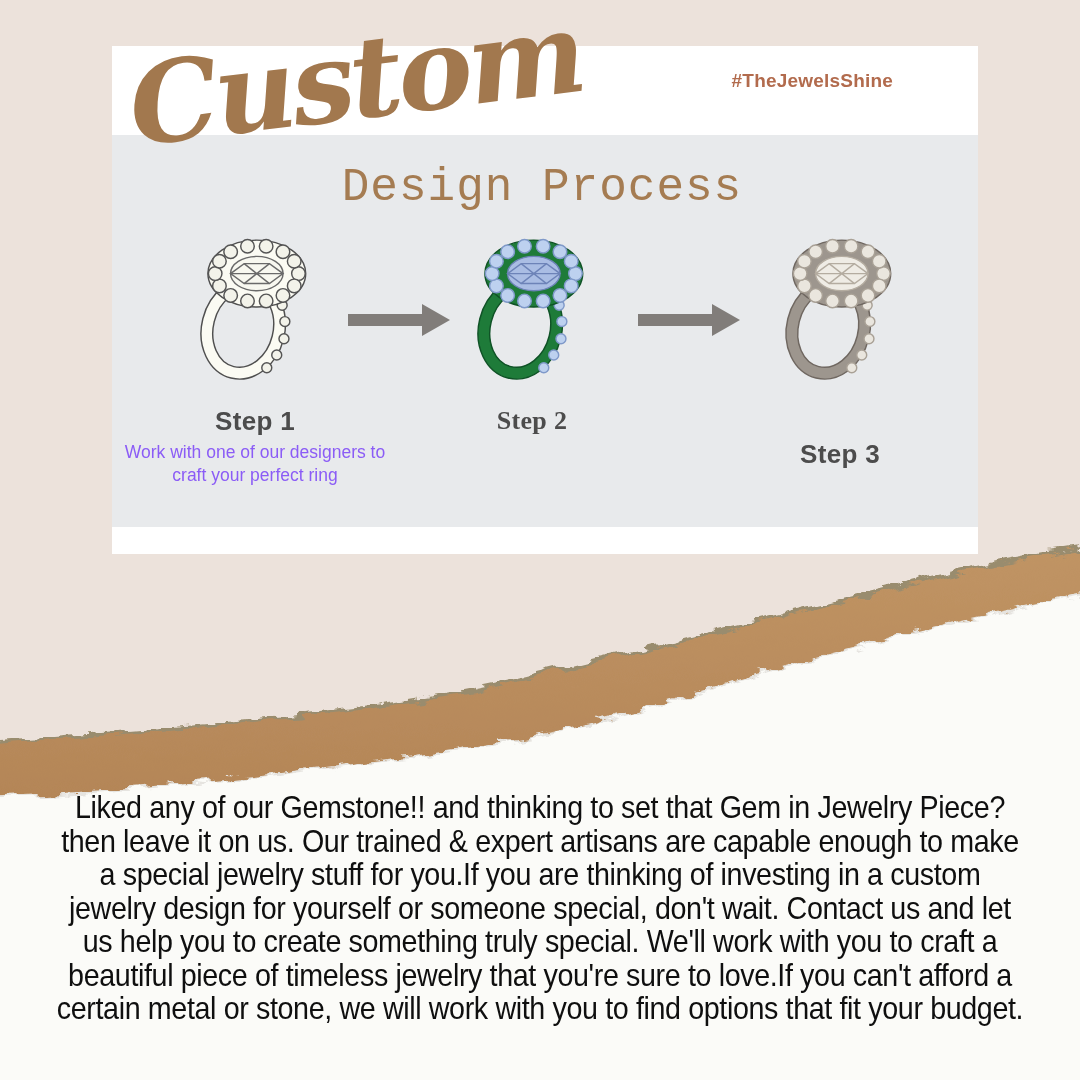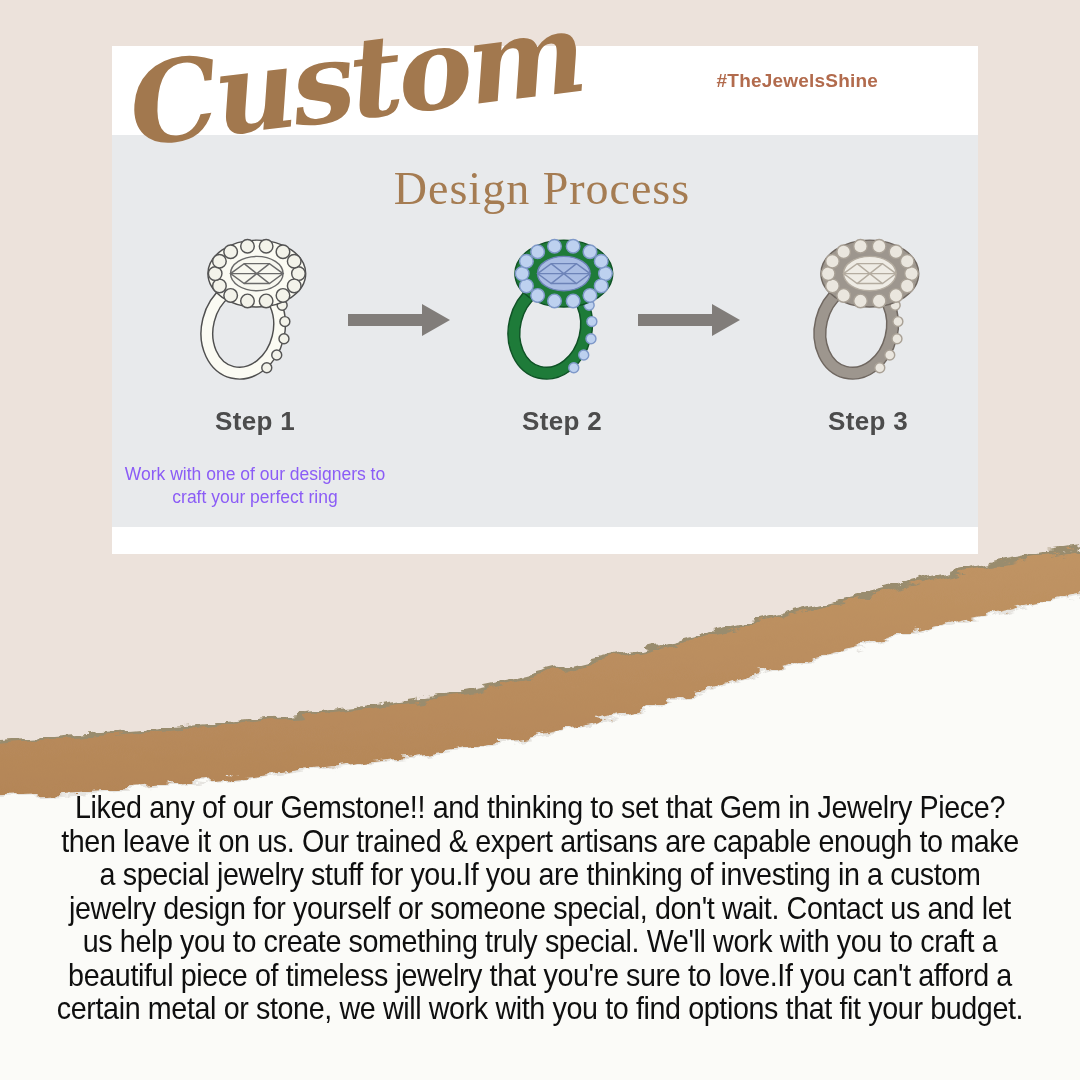--- a/index.html
+++ b/index.html
@@ -13,48 +13,48 @@
   
   .card{
     position:absolute;left:112px;top:46px;width:866px;height:508px;
     background:#ffffff;
   }
   .gray-panel{
     position:absolute;left:0;top:89px;width:866px;height:392px;
     background:#e8eaec;
   }
   .hashtag{
-    position:absolute;top:24px;right:100px;
+    position:absolute;top:24px;right:85px;
     font-size:19px;font-weight:600;color:#b26b4d;letter-spacing:.2px;
   }
   .title-script{
     position:absolute;left:18px;top:-12px;
     font-family:"DejaVu Serif", serif;
     font-style:italic;font-weight:bold;
     font-size:112px;line-height:1.3;color:#a2784e;
     transform:rotate(-7deg);transform-origin:left center;
     letter-spacing:-4px;
   }
   .title-sub{
     position:absolute;left:180px;top:116px;width:500px;text-align:center;
-    font-family:Liberation Serif, serif;
+    font-family:Liberation Mono, monospace;
     font-size:46px;color:#a57c52;letter-spacing:1px;
   }
 
   
   .step{
     position:absolute;top:176px;width:276px;
     display:flex;flex-direction:column;align-items:center;text-align:center;
   }
   .step1{left:5px;}
-  .step2{left:312px;}
-  .step3{left:618px;}
+  .step2{left:282px;font-family:Liberation Serif, serif;}
+  .step3{left:590px;gap:33px;}
   .ring{width:172px;height:172px;margin-bottom:12px;}
   .step-label{
-    font-size:26px;font-weight:600;color:#4c4c4c;margin-bottom:26px;letter-spacing:.3px;
+    font-size:26px;font-weight:600;color:#4c4c4c;margin-bottom:4px;letter-spacing:.3px;
   }
   .step-desc{
     font-size:17.5px;line-height:1.32;color:#8b5cf6;max-width:262px;
   }
 
   
   .ring-sketch{--band:#fbfbf3;--band-edge:#4f4f4f;--hole:#e8eaec;--stone:#f3f3ea;--stone-edge:#555;--gem:#f8f8f0;--gem-edge:#6a6a6a;}
   .ring-green {--band:#1e7b39;--band-edge:#0f5226;--hole:#e8eaec;--stone:#bdd1ef;--stone-edge:#7f99c9;--gem:#aabde4;--gem-edge:#6d83b8;}
   .ring-metal {--band:#9d968e;--band-edge:#6f6760;--hole:#e8eaec;--stone:#eae6de;--stone-edge:#a9a196;--gem:#efece5;--gem-edge:#b4aca0;}
 

